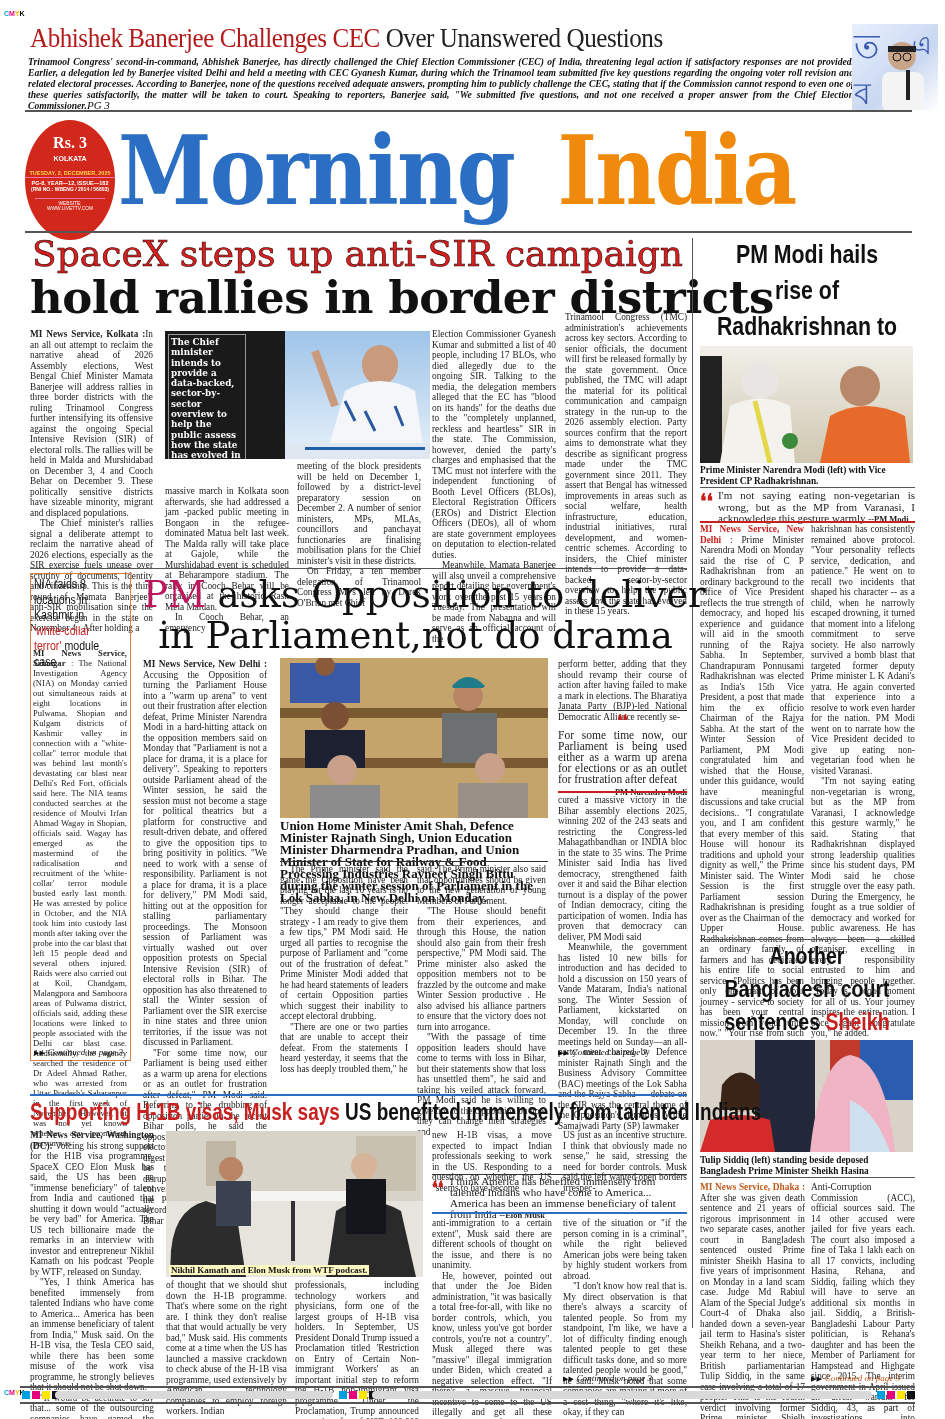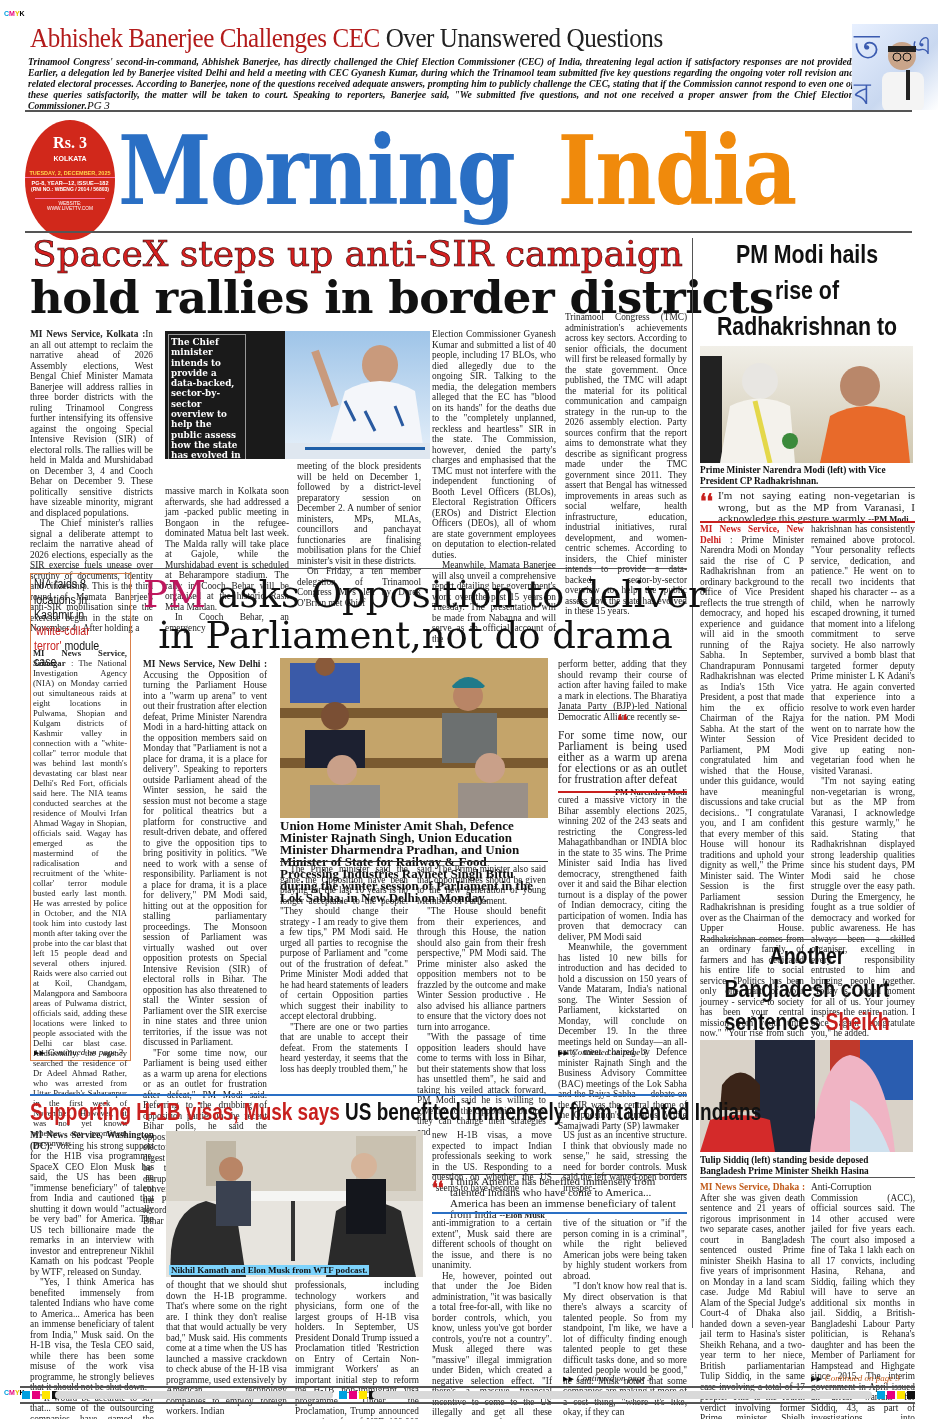--- a/index.html
+++ b/index.html
@@ -261,21 +261,21 @@
     <rect x="190" y="5" width="60" height="55" fill="#c9c1b0"></rect>
     <path d="M80 60 L180 60 L180 70 L80 70Z" fill="#f5f5f3"></path>
     <rect x="125" y="70" width="4" height="60" fill="#333"></rect>
     <path d="M5 146 Q0 80 40 70 L70 80 L80 146Z" fill="#2c2c2c"></path>
     <circle cx="65" cy="38" r="12" fill="#b98566"></circle>
     <rect x="50" y="50" width="35" height="45" fill="#3a4150"></rect>
     <path d="M160 146 L170 80 Q200 60 235 80 L250 146Z" fill="#2a2a2a"></path>
     <circle cx="198" cy="35" r="13" fill="#d6b49a"></circle>
     <rect x="180" y="48" width="40" height="55" fill="#14161c"></rect>
   </svg>
-  <div class="abs" style="left:3px;bottom:2px;background:#7dd3fc;color:#111;font-family:'Liberation Serif',serif;font-weight:bold;font-size:9px;line-height:10px;padding:0 2px">Nikhil Kamath and Elon Musk from WTF podcast.</div>
+  <div class="abs" style="left:3px;bottom:2px;background:#fef9c3;color:#111;font-family:'Liberation Serif',serif;font-weight:bold;font-size:9px;line-height:10px;padding:0 2px">Nikhil Kamath and Elon Musk from WTF podcast.</div>
 </div>
 
 <div class="abs txt" style="left:166px;top:1280px;width:121px">
   <p class="first">of thought that we should shut down the H-1B programme. That's where some on the right are. I think they don't realise that that would actually be very bad," Musk said. His comments come at a time when the US has launched a massive crackdown to check abuse of the H-1B visa programme, used extensively by American technology companies to employ foreign workers. Indian</p>
 </div>
 <div class="abs txt" style="left:295px;top:1280px;width:124px">
   <p class="first">professionals, including technology workers and physicians, form one of the largest groups of H-1B visa holders. In September, US President Donald Trump issued a Proclamation titled 'Restriction on Entry of Certain Non-immigrant Workers' as an important initial step to reform the H-1B non-immigrant visa programme. Under the Proclamation, Trump announced a one-time fee of USD 100,000 on</p>
 </div>
 
 <div class="abs txt" style="left:432px;top:1130px;width:120px">

